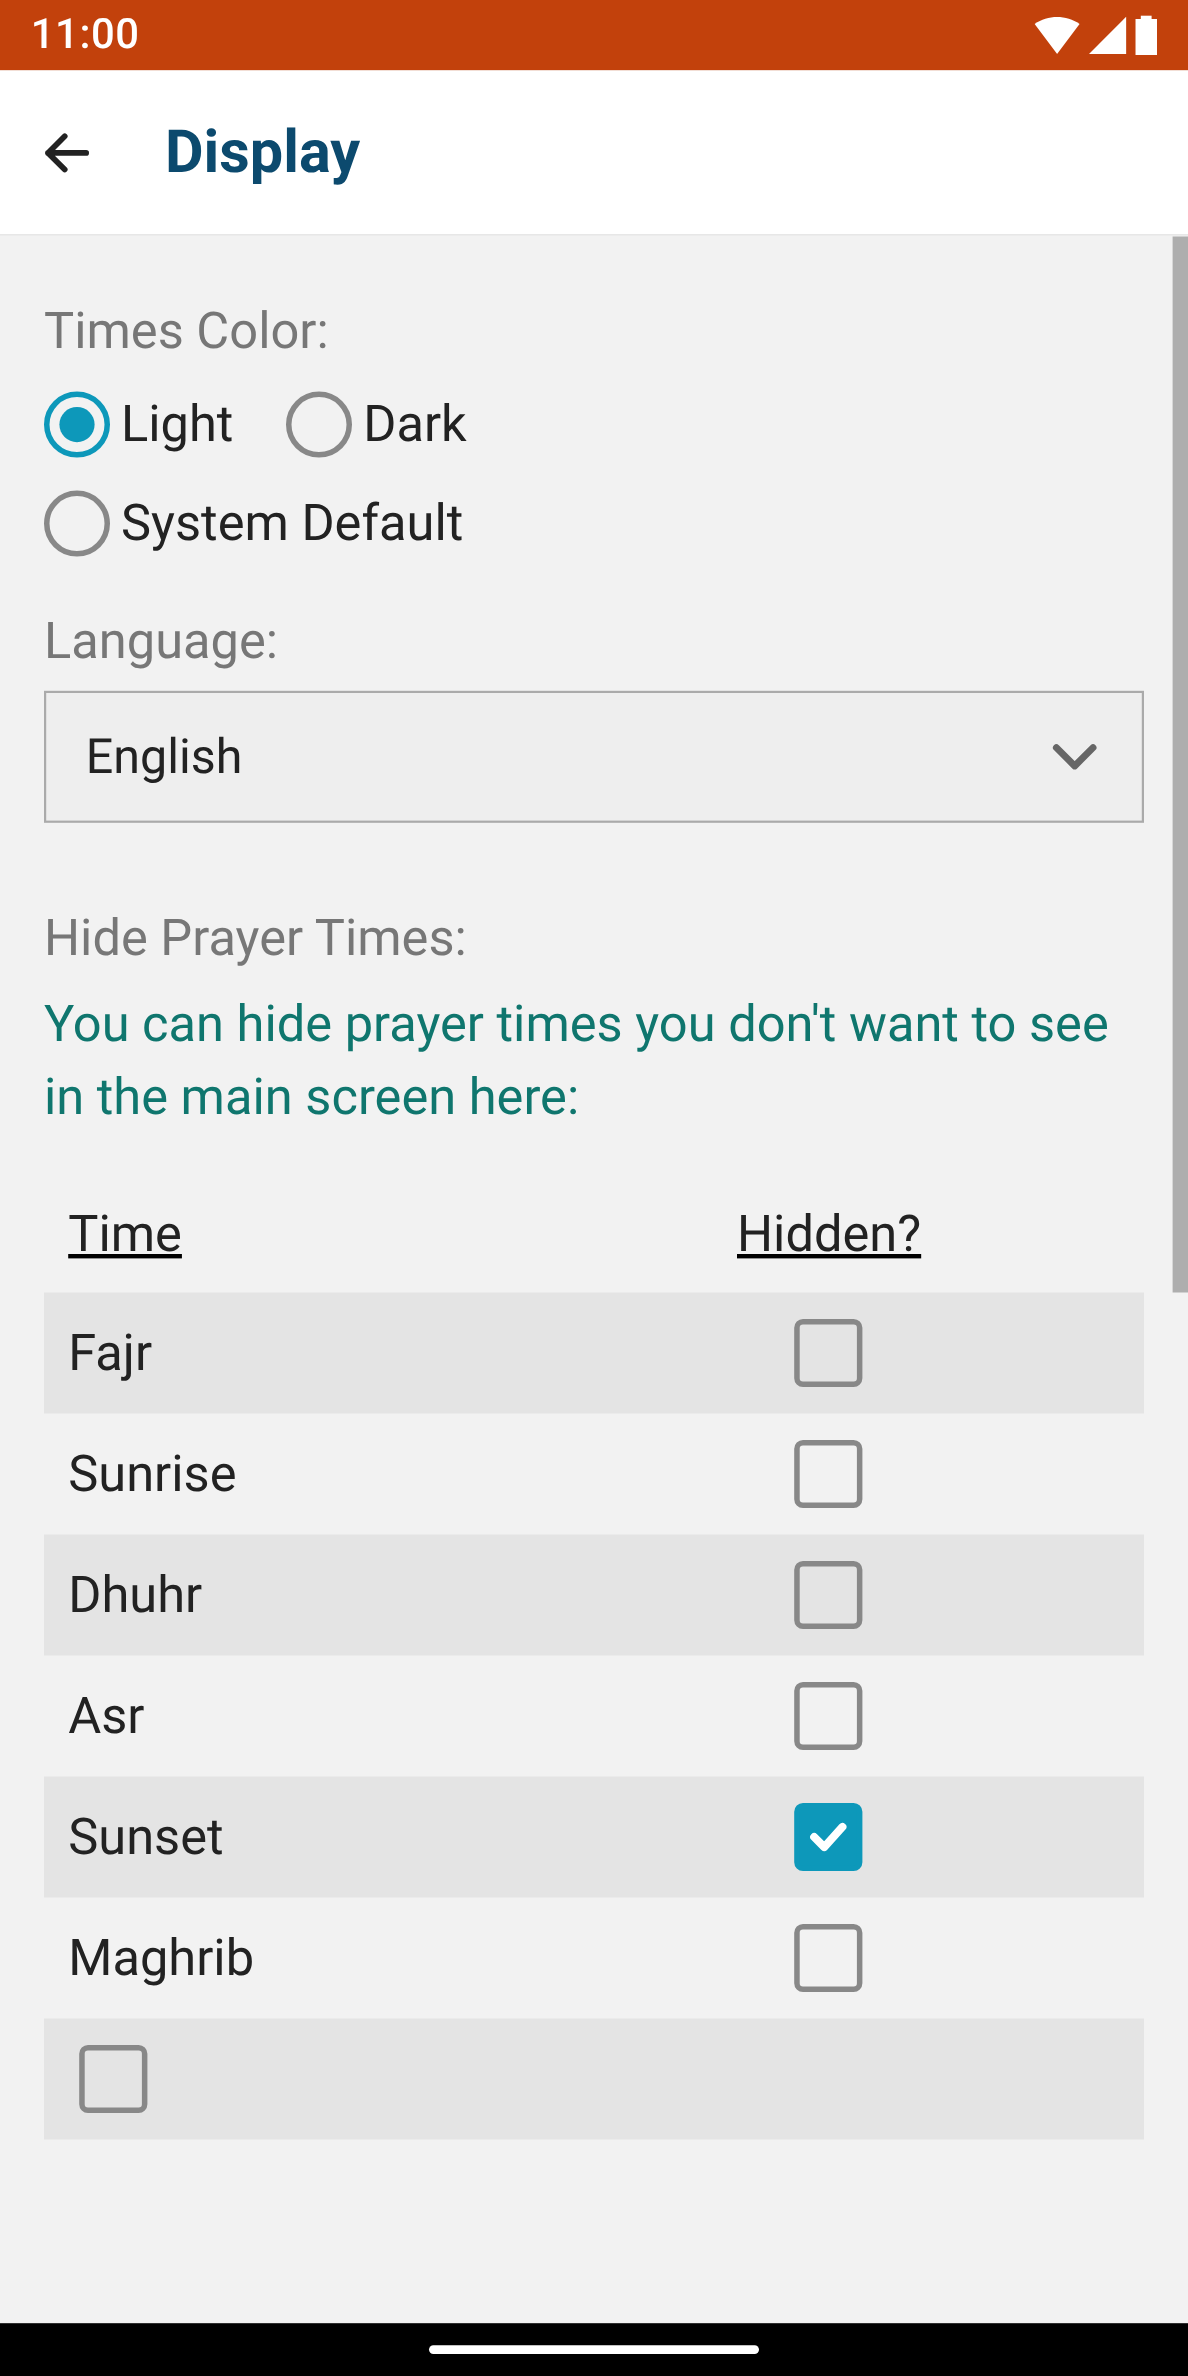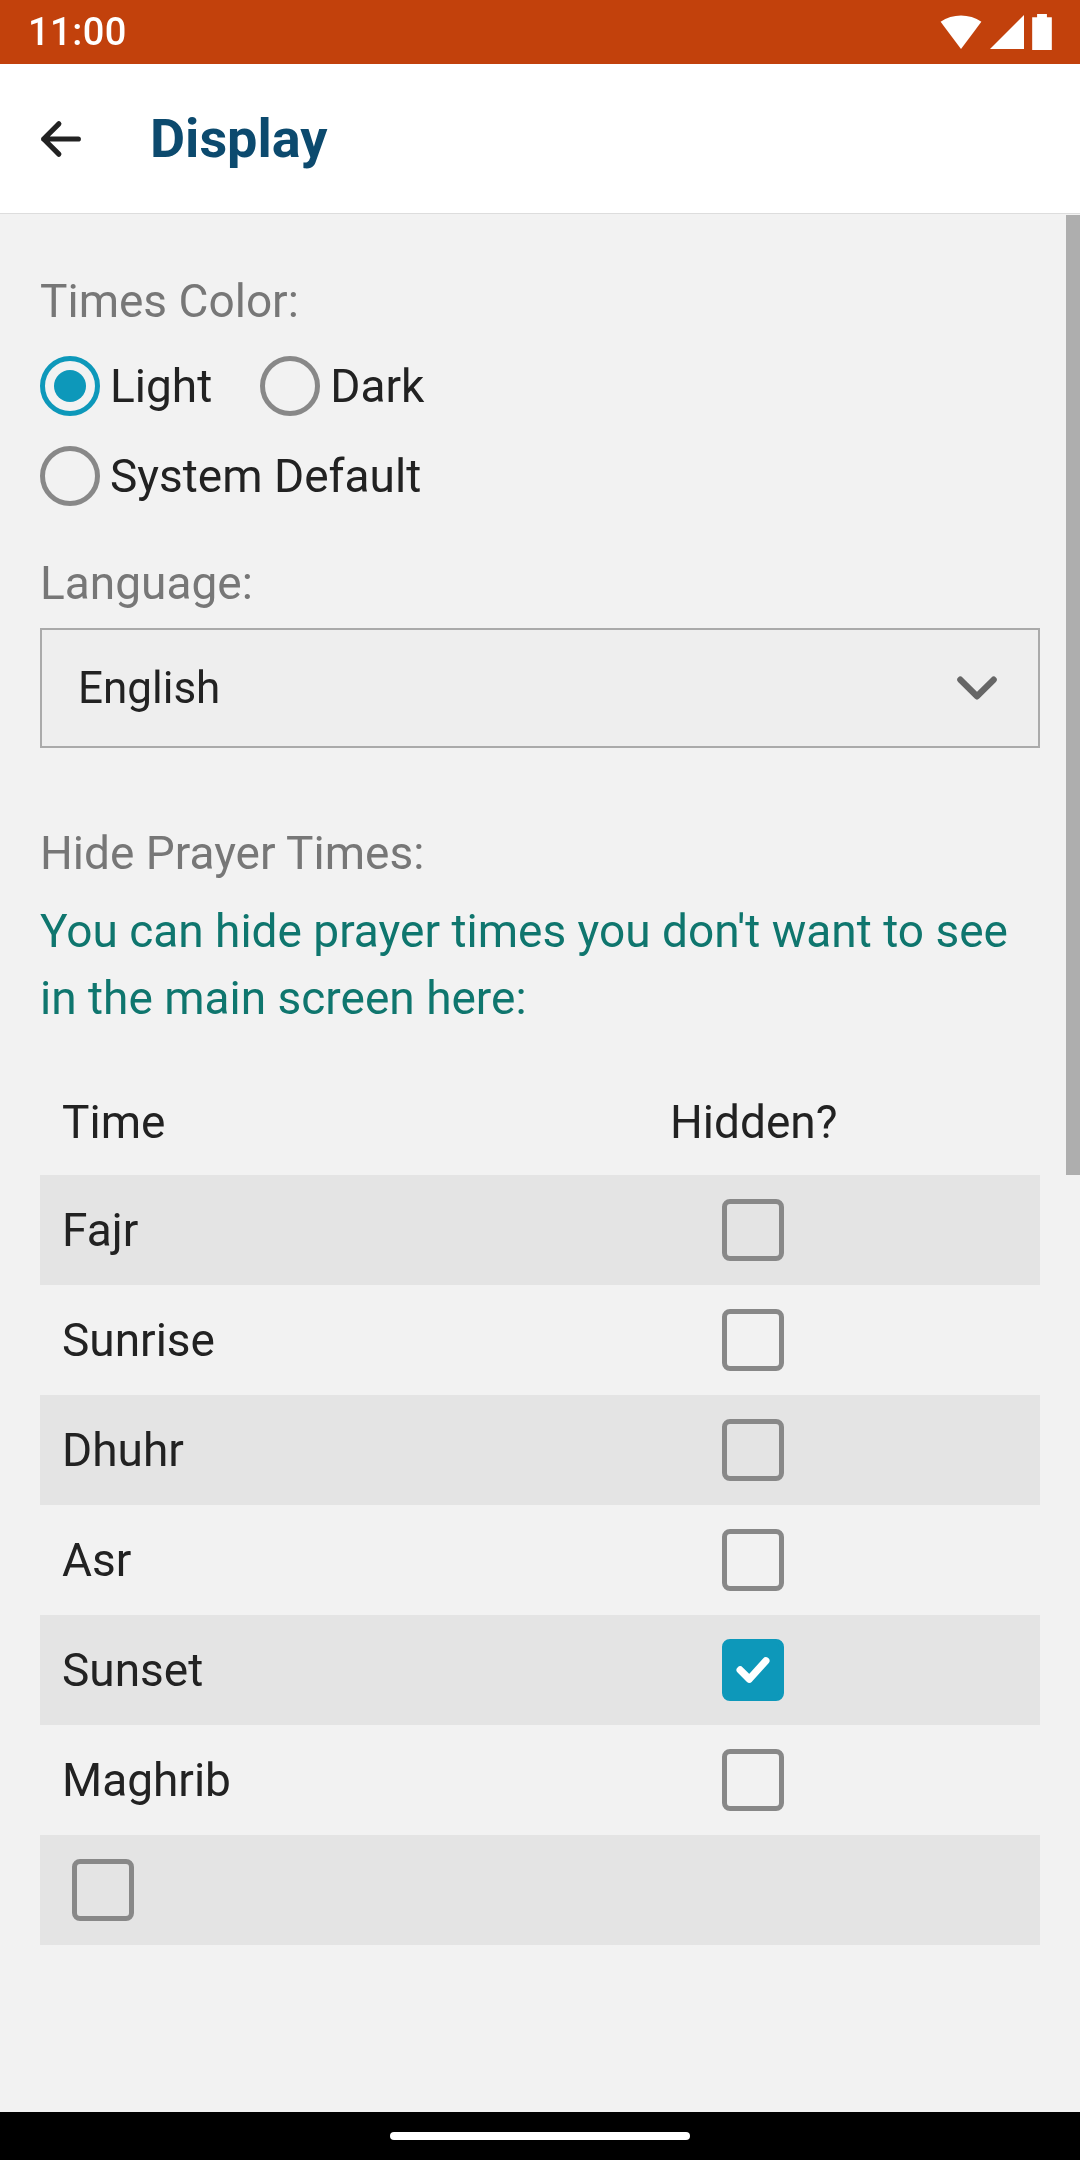--- a/index.html
+++ b/index.html
@@ -25,21 +25,21 @@
     .radio.selected::after { content: ''; width: 32px; height: 32px; background: #0d98ba; border-radius: 50%; }
     .radio-label { font-size: 46px; color: #222; }
     
     .select-box { width: 100%; height: 120px; border: 2px solid #aaa; background: #eeeeee; display: flex; align-items: center; justify-content: space-between; padding: 12px 36px; cursor: pointer; }
     .select-value { font-size: 44px; color: #222; }
     .chevron { width: 50px; height: 50px; }
     
     .spacer-md { height: 48px; }
     .desc-text { font-size: 46px; color: #0f766e; line-height: 1.45; margin-top: 12px; margin-bottom: 38px; }
     
-    .table-header { display: flex; padding: 26px 0; }
+    .table-header { display: flex; padding: 26px 0; text-decoration: underline; }
     .col-time { flex: 0 0 630px; padding-left: 22px; font-size: 46px; color: #222; }
     .col-hidden { flex: 1; font-size: 46px; color: #222; }
     
     .table-row { display: flex; align-items: center; height: 110px; }
     .table-row.alt { background: #e4e4e4; }
     .cell-name { flex: 0 0 650px; padding-left: 22px; font-size: 46px; color: #222; }
     .cell-check { flex: 1; display: flex; align-items: center; padding-left: 32px; }
     
     .checkbox { width: 62px; height: 62px; border: 5px solid #888; border-radius: 8px; cursor: pointer; display: flex; align-items: center; justify-content: center; }
     .checkbox.checked { background: #0d98ba; border-color: #0d98ba; }

